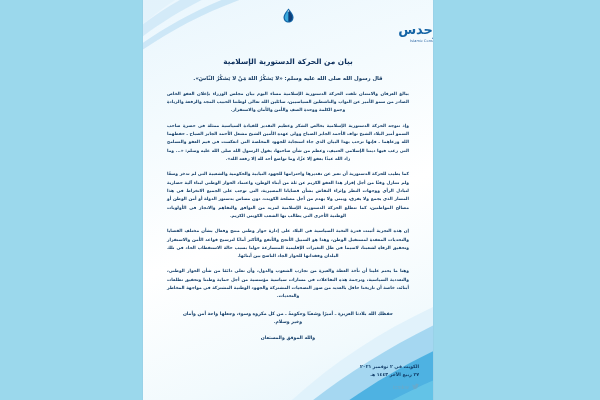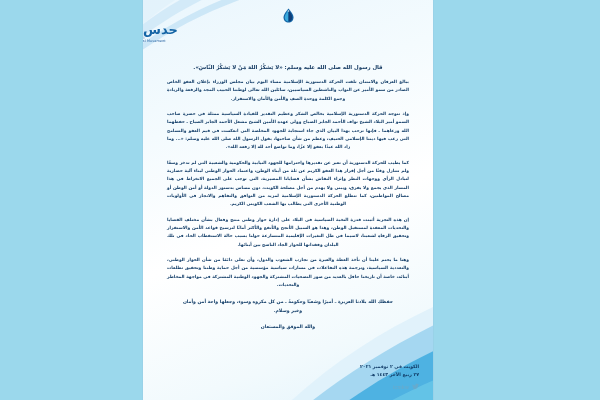--- a/index.html
+++ b/index.html
@@ -51,21 +51,21 @@
     width: 190px;
     height: 120px;
   }
 
   
   #logo {
     position: absolute;
     left: 0;
     right: 0;
     top: 8px;
-    text-align: left;
+    text-align: right;
   }
   #logo-mark {
     display: block;
     margin: 0 auto 1px;
   }
   #logo-word {
     display: block;
     font-size: 13px;
     font-weight: bold;
     color: #1464a5;
@@ -189,20 +189,21 @@
         <path d="M13 3.5 C13 3.5 20.5 13 20.5 19 C20.5 24 17 27 13 27 Z" fill="#0d3f7a"></path>
         <circle cx="13" cy="6" r="1.6" fill="#ffffff" opacity="0.85"></circle>
       </svg>
       <span id="logo-word">حدس</span>
       <span class="logo-sub">الحركة الدستورية الإسلامية</span>
       <span class="logo-sub">Islamic Constitutional Movement</span>
     </div>
 
     <div id="content">
 
+      <div class="title-line">بيان من الحركة الدستورية الإسلامية</div>
 
       <div id="hadith">قال رسول الله صلى الله عليه وسلم: «لا يَشكُرُ اللهَ مَنْ لا يَشكُرُ النّاسَ».</div>
 
       <p class="para">ببالغ العرفان والامتنان تلقت الحركة الدستورية الإسلامية مساء اليوم بيان مجلس الوزراء بإعلان العفو الخاص الصادر من سمو الأمير عن النواب والناشطين السياسيين، سائلين الله تعالى لوطننا الحبيب المجد والرفعة والريادة وجمع الكلمة ووحدة الصف والأمن والأمان والاستقرار.</p>
       <p class="para">وإذ تتوجه الحركة الدستورية الإسلامية بخالص الشكر وعظيم التقدير للقيادة السياسية ممثلة في حضرة صاحب السمو أمير البلاد الشيخ نواف الأحمد الجابر الصباح وولي عهده الأمين الشيخ مشعل الأحمد الجابر الصباح ـ حفظهما الله ورعاهما ـ فإنها ترحب بهذا البيان الذي جاء استجابة للجهود المخلصة التي انعكست في قيم العفو والتسامح التي رغب فيها ديننا الإسلامي الحنيف، وعظم من شأن صاحبها، بقول الرسول الله صلى الله عليه وسلم: «... وما زاد الله عبدًا بعفو إلا عزًا، وما تواضع أحد لله إلا رفعه الله».</p>
       <p class="para">كما يطيب للحركة الدستورية أن تعبر عن تقديرها واحترامها للجهود النيابية والحكومية والشعبية التي لم تدخر وسعًا ولم تتنازل وقتًا من أجل إقرار هذا العفو الكريم عن ثلة من أبناء الوطن، واعتماد الحوار الوطني لبناء آلية حضارية لتبادل الرأي ووجهات النظر وإثراء النقاش بشأن قضايانا المصيرية، التي توجب على الجميع الانخراط في هذا المسار الذي يجمع ولا يفرق، ويبني ولا يهدم من أجل مصلحة الكويت، دون مساس بدستور الدولة أو أمن الوطن أو مصالح المواطنين، كما تتطلع الحركة الدستورية الإسلامية لمزيد من التوافق والتفاهم والانجاز في الأولويات الوطنية الأخرى التي يطالب بها الشعب الكويتي الكريم.</p>
       <p class="para">إن هذه التجربة أثبتت قدرة النخبة السياسية في البلاد على إدارة حوار وطني منتج وفعال بشأن مختلف القضايا والتحديات المعقدة لمستقبل الوطن، وهذا هو السبيل الأنجح والأنفع والأكثر أمانًا لترسيخ قواعد الأمن والاستقرار وتحقيق الرفاه لشعبنا، لاسيما في ظل التغيرات الإقليمية المتسارعة حولنا بسبب حالة الاستقطاب الحاد في تلك البلدان وفقدانها للحوار الجاد الناضج بين أبنائها.</p>
       <p class="para">وهنا ما يحتم علينا أن نأخذ العظة والعبرة من تجارب الشعوب والدول، وأن نعلي دائمًا من شأن الحوار الوطني، والتعددية السياسية، وترجمة هذه التفاعلات في مسارات سياسية مؤسسية من أجل حماية وطننا وتحقيق تطلعات أبنائه، خاصة أن تاريخنا حافل بالعديد من صور التضحيات المشتركة والجهود الوطنية المشتركة في مواجهة المخاطر والتحديات.</p>
 
       <div id="closing">

